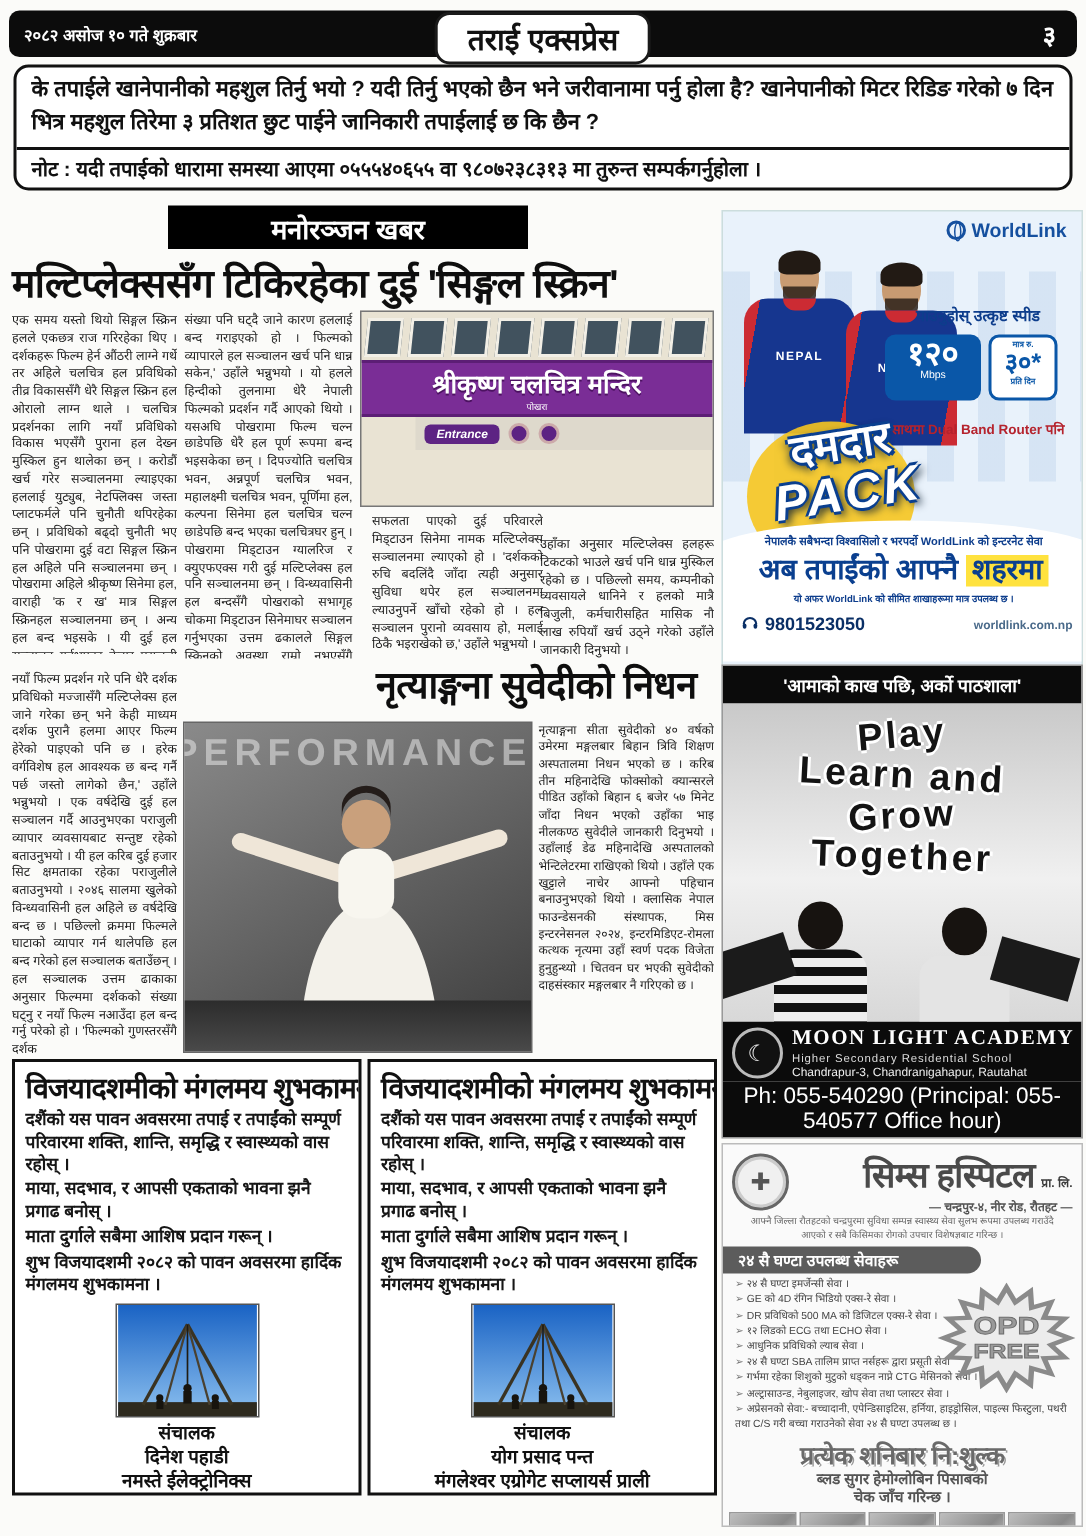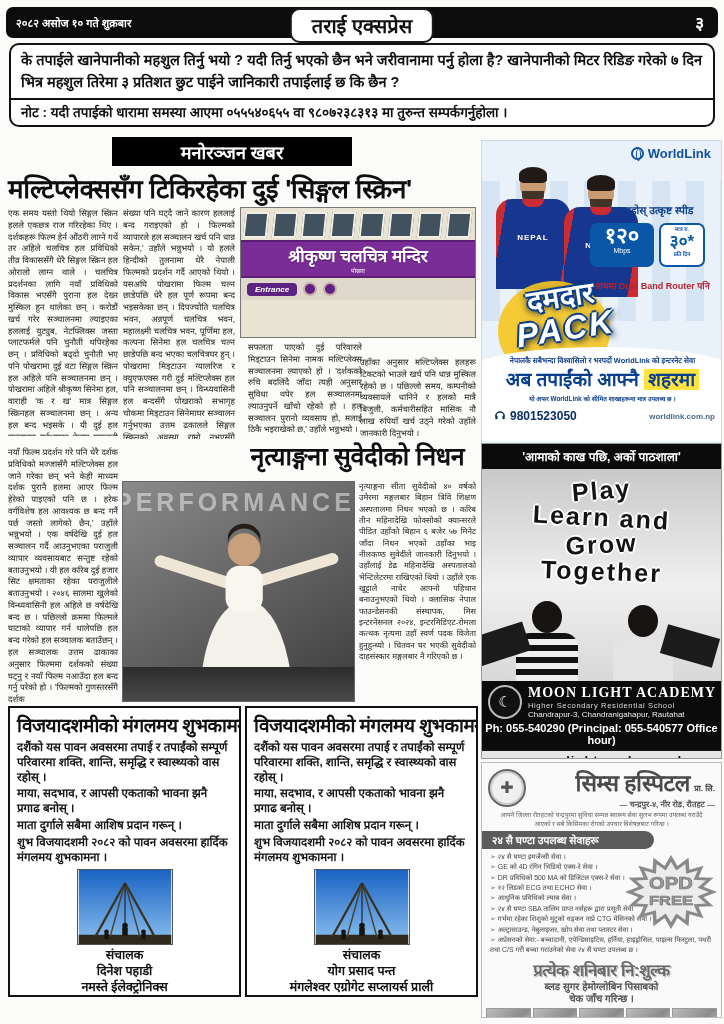--- a/index.html
+++ b/index.html
@@ -27,21 +27,21 @@
   .newscol { position:absolute; font-size:8.4px; line-height:1.4; text-align:justify; color:#1d1d1d; overflow:hidden; }
   .headline2 { left:237px; top:438px; width:241px; font-size:25px; font-weight:bold; color:#0e0e0e; text-align:center; letter-spacing:-.3px; }
 
   
   .photo-cinema { left:240px; top:207px; width:236px; height:131px; border:1px solid #777; overflow:hidden; background:#e9e3d3; }
   .cin-windows { display:flex; gap:5px; padding:4px 3px 2px; }
   .cin-win { width:24px; height:26px; background:#41525e; border:2px solid #f2efe6; transform:skewX(-6deg); }
   .cin-banner { background:#7a2d96; color:#fff; text-align:center; padding:2px 0 1px; border-top:2px solid #5c1e75; border-bottom:2px solid #5c1e75; }
   .cin-banner-main { font-size:17px; font-weight:bold; text-shadow:0 1px 0 #4c1261; }
   .cin-banner-sub { font-size:6px; }
-  .cin-lower { display:flex; gap:6px; align-items:center; padding:4px 6px; background:#ded9cc; }
+  .cin-lower { display:flex; gap:6px; align-items:center; padding:4px 6px; background:#ded9cc;margin-left:36px; }
   .cin-sign { background:#5d2383; color:#fff; border-radius:4px; font-size:8px; font-style:italic; font-weight:bold; padding:2px 8px; }
   .cin-dot { width:14px; height:14px; border-radius:50%; background:#5d2383; border:2px solid #caa; }
 
   
   .photo-dancer { left:122px; top:481px; width:233px; height:221px; border:1px solid #666; overflow:hidden;
                   background:linear-gradient(150deg,#8a8a8a 0%,#5f5f5f 55%,#3c3c3c 100%); }
   .dancer-ghost { position:absolute; top:6px; left:-8px; width:260px; font-size:25px; font-weight:bold;
                   color:#e8e8e8; opacity:.55; letter-spacing:4px; white-space:nowrap; }
   .dancer-floor { position:absolute; bottom:0; left:0; width:100%; height:34px; background:linear-gradient(#2c2c2c,#4a4a4a); }
 
@@ -116,21 +116,21 @@
   .ac-kid1-body { width:62px; height:54px; border-radius:14px 14px 0 0;
                   background:repeating-linear-gradient(#111 0 6px,#eee 6px 12px); }
   .ac-kid2-body { width:60px; height:50px; border-radius:14px 14px 0 0; background:#e4e4e4; }
   .ac-book { position:absolute; width:54px; height:30px; background:#1b1b1b; }
   .ac-info { background:#0b0b0b; color:#fff; padding:4px 6px 2px; display:flex; gap:6px; align-items:center; }
   .ac-logo { width:34px; height:34px; border-radius:50%; background:#111; border:2px solid #bbb; flex:none;
              display:flex; align-items:center; justify-content:center; color:#eee; font-size:15px; }
   .ac-name { font-family:"Liberation Serif","DejaVu Serif",serif; font-size:14px; font-weight:bold; letter-spacing:1px; white-space:nowrap; }
   .ac-sub { font-size:7.6px; color:#ddd; letter-spacing:.6px; }
   .ac-addr { font-size:8px; color:#eee; }
-  .ac-phone { background:#0b0b0b; color:#fff; font-size:11px; font-weight:bold; text-align:center; padding:1px 0 3px; }
+  .ac-phone { background:#0b0b0b; color:#fff; font-size:15px; font-weight:normal; text-align:center; padding:1px 0 3px; }
   .ac-site { border-top:2px solid #111; font-size:13px; font-weight:bold; color:#111; text-align:center; padding:2px 0; letter-spacing:1px; }
 
   
   .sims { left:481px; top:762px; width:241px; height:256px; background:#fafafa; border:1px solid #bbb; overflow:hidden; color:#3c3c3c; }
   .sims-head { display:flex; align-items:center; gap:5px; padding:3px 6px 0; }
   .sims-logo { width:38px; height:38px; border-radius:50%; border:2px solid #666; box-shadow:0 0 0 2px #ccc inset; flex:none;
                display:flex; align-items:center; justify-content:center; font-size:16px; color:#555; background:#f0f0f0; }
   .sims-name-wrap { text-align:right; flex:1; }
   .sims-name { font-size:23px; font-weight:900; color:#4a4a4a; letter-spacing:-.5px; display:inline; }
   .sims-suffix { font-size:8px; font-weight:bold; display:inline; }

